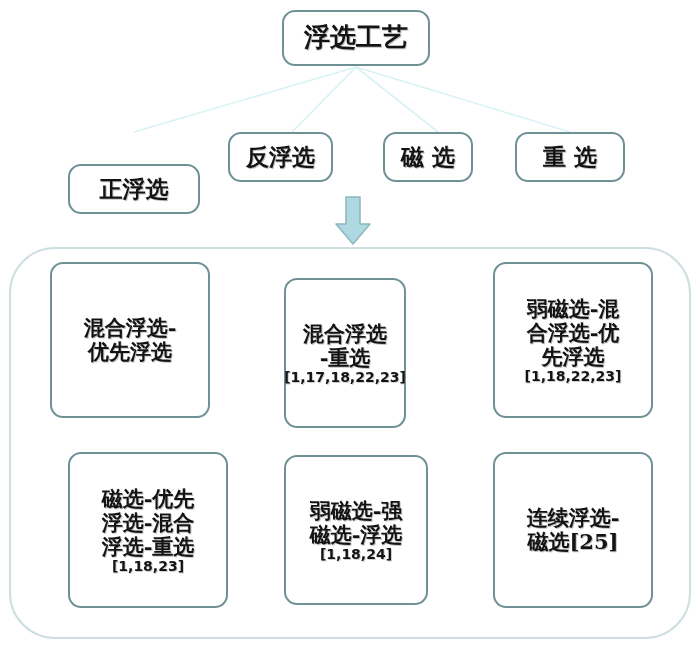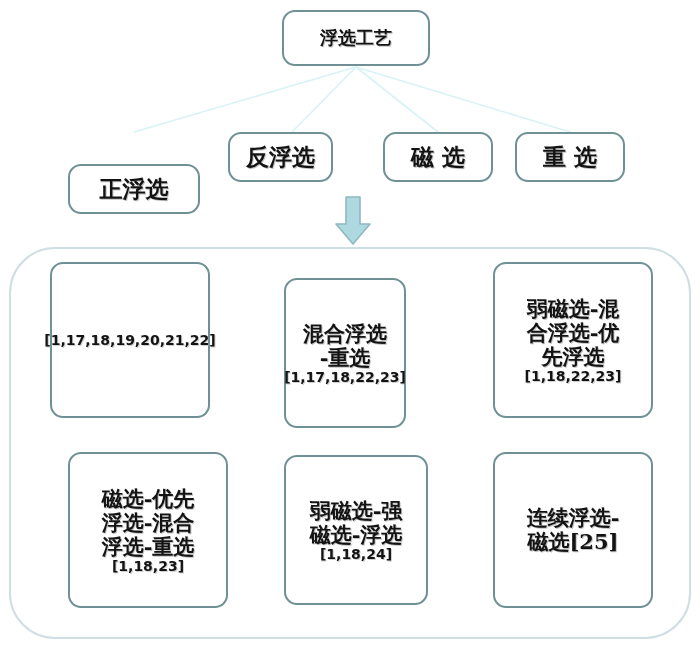--- a/index.html
+++ b/index.html
@@ -67,32 +67,32 @@
     margin-top: 0px;
   }
 
   
   #root-node {
     left: 282px;
     top: 10px;
     width: 148px;
     height: 56px;
   }
-  #root-node .cn { font-size: 18px; }
+  #root-node .cn { font-size: 26px; }
 
   
   .lvl2 {
     top: 132px;
     height: 50px;
   }
   .lvl2 .cn { font-size: 23px; }
 
   #lvl2-0 { left: 68px;  width: 132px; margin-top: 32px; }
   #lvl2-1 { left: 228px; width: 105px; }
-  #lvl2-2 { left: 383px; width: 110px; }
+  #lvl2-2 { left: 383px; width: 90px; }
   #lvl2-3 { left: 515px; width: 110px; }
 
   
   #flow-arrow {
     position: absolute;
     left: 334px;
     top: 196px;
     width: 38px;
     height: 50px;
   }
@@ -153,21 +153,22 @@
     <span class="cn">重 选</span>
   </div>
 
   <svg id="flow-arrow" viewBox="0 0 38 50" width="38" height="50">
     <polygon points="12,1 26,1 26,28 36,28 19,48 2,28 12,28" fill="#afd9e0" stroke="#8fb8bf" stroke-width="1.6" stroke-linejoin="round"></polygon>
   </svg>
 
   <div id="process-container"></div>
 
   <div class="node proc" id="proc-0">
-    <span class="cite">[1,17,18,19,20,21,22]</span>
+    <span class="cn">混合浮选-
+优先浮选</span>
   </div>
 
   <div class="node proc" id="proc-1">
     <span class="cn">混合浮选
 -重选</span>
     <span class="cite">[1,17,18,22,23]</span>
   </div>
 
   <div class="node proc" id="proc-2">
     <span class="cn">弱磁选-混

